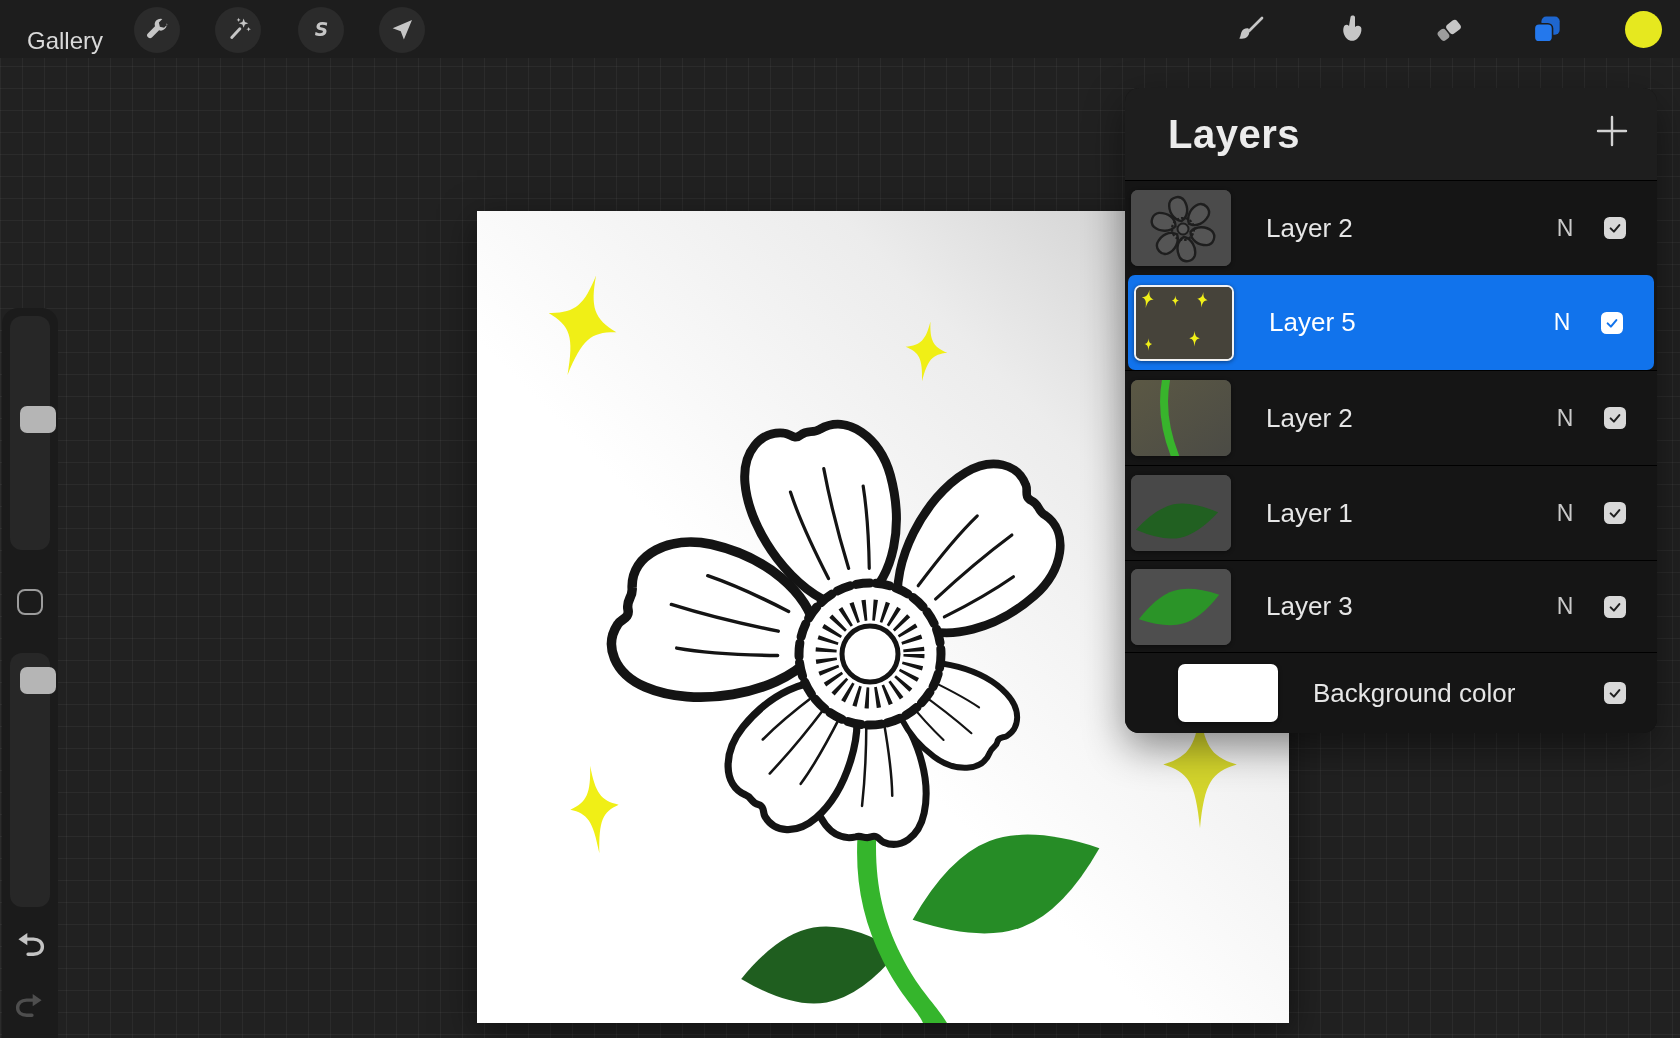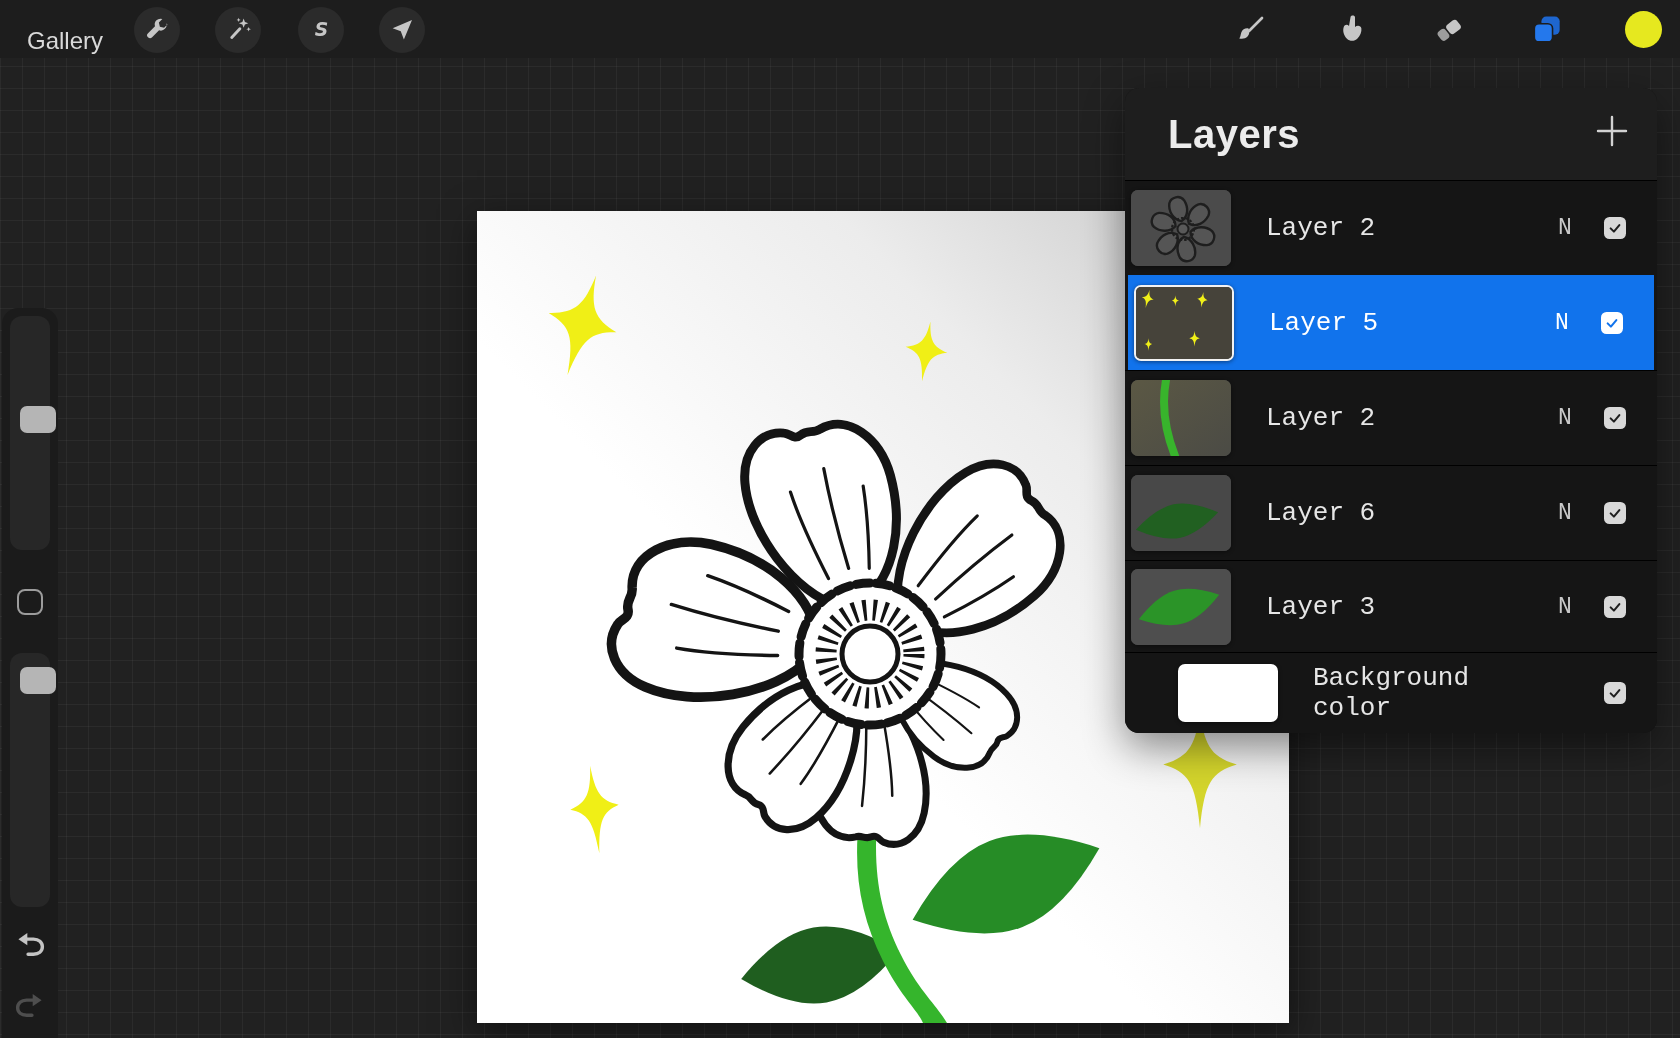--- a/index.html
+++ b/index.html
@@ -55,24 +55,24 @@
   .layers-panel { position: absolute; left: 1125px; top: 88px; width: 532px; height: 645px;
                   background: #151515; border-radius: 14px; z-index: 5; overflow: hidden;
                   box-shadow: 0 14px 40px rgba(0,0,0,0.45); }
   .panel-header { position: relative; height: 92px; background: #1e1e1e;
                   display: flex; align-items: center; padding-left: 31px; }
   .panel-title { font-size: 40px; font-weight: bold; color: #ececec; letter-spacing: 0.5px; margin-left: 12px; }
   .add-layer { position: absolute; right: 26px; top: 24px; width: 38px; height: 38px;
                display: flex; align-items: center; justify-content: center; }
 
   .layer-row { position: relative; display: flex; align-items: center; height: 95px;
-               background: #151515; border-top: 1px solid #000; font-family: Liberation Mono, monospace; }
+               background: #151515; border-top: 1px solid #000; }
   .layer-row.r5 { height: 92px; }
   .layer-row.r6 { height: 81px; padding-left: 47px; }
-  .layer-row.selected { background: #1173ec; border-radius: 0; margin: 0 3px; border-top: none; }
+  .layer-row.selected { background: #1173ec; border-radius: 7px; margin: 0 3px; border-top: none; }
 
   .thumb { flex: none; width: 100px; height: 76px; margin-left: 6px; border-radius: 7px;
            overflow: hidden; background: #4a4a4a; box-shadow: 0 1px 4px rgba(0,0,0,0.45); }
   .layer-row.selected .thumb { border: 2.5px solid #f2f2f2; }
   .thumb svg { display: block; width: 100%; height: 100%; }
   .thumb-white { background: #ffffff; height: 58px; }
 
   .layer-name { flex: 1; margin-left: 35px; font-size: 26px; color: #e6e6e6; }
   .layer-row.selected .layer-name { color: #ffffff; }
   .blend-mode { width: 30px; text-align: center; font-size: 23px; color: #c9c9c9; margin-right: 24px; }
@@ -293,21 +293,21 @@
 
   <div class="layer-row r4">
     <div class="thumb">
       <svg viewBox="0 0 100 76" preserveAspectRatio="none">
         <rect width="100" height="76" fill="#484848"></rect>
         <g transform="translate(46,46) rotate(-12)">
           <path d="M-42 0 Q-18 -17 0 -17 Q18 -17 42 0 Q18 17 0 17 Q-18 17 -42 0 Z" fill="#216021"></path>
         </g>
       </svg>
     </div>
-    <div class="layer-name">Layer 6</div>
+    <div class="layer-name">Layer 1</div>
     <div class="blend-mode">N</div>
     <div class="visibility-checkbox">
       <svg width="16" height="16" viewBox="0 0 22 22">
         <path d="M5 11.5 L9.5 16 L17 7" fill="none" stroke-width="2.8" stroke-linecap="round" stroke-linejoin="round"></path>
       </svg>
     </div>
   </div>
 
   <div class="layer-row r5">
     <div class="thumb">

